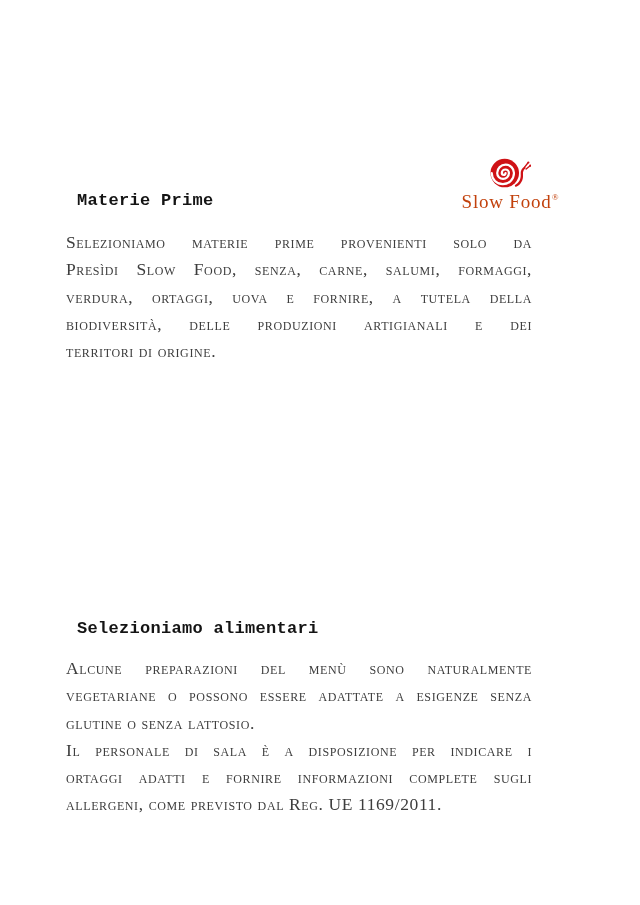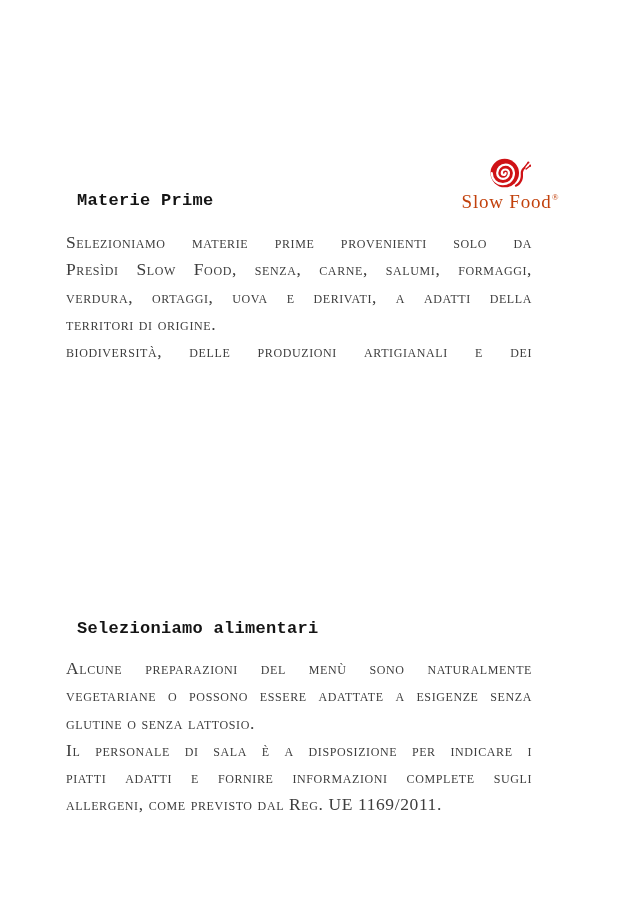--- a/index.html
+++ b/index.html
@@ -111,29 +111,29 @@
       <path d="M35.4,15.1 L39.2,12.1" stroke="#cf1216" stroke-width="1.3" stroke-linecap="round" fill="none"></path>
       <circle cx="37.5" cy="8.9" r="1" fill="#cf1216"></circle>
       <circle cx="39.3" cy="11.9" r="1" fill="#cf1216"></circle>
     </svg>
     <div class="wordmark"><span>Slow Food</span><span class="regmark">®</span></div>
   </div>
 
   <div class="para" id="para-materie">
       <div class="line just">Selezioniamo materie prime provenienti solo da</div>
       <div class="line just">Presìdi Slow Food, senza, carne, salumi, formaggi,</div>
-      <div class="line just">verdura, ortaggi, uova e derivati, a adatti della</div>
+      <div class="line just">verdura, ortaggi, uova e fornire, a tutela della</div>
+      <div class="line just">biodiversità, delle produzioni artigianali e dei</div>
       <div class="line nojust">territori di origine.</div>
-      <div class="line just">biodiversità, delle produzioni artigianali e dei</div>
     </div>
 
   <h1 class="heading" id="heading-informazioni">Selezioniamo alimentari</h1>
 
   <div class="para" id="para-informazioni">
       <div class="line just">Alcune preparazioni del menù sono naturalmente</div>
       <div class="line just">vegetariane o possono essere adattate a esigenze senza</div>
       <div class="line nojust">glutine o senza lattosio.</div>
       <div class="line just">Il personale di sala è a disposizione per indicare i</div>
-      <div class="line just">piatti adatti e fornire informazioni complete sugli</div>
+      <div class="line just">ortaggi adatti e fornire informazioni complete sugli</div>
       <div class="line nojust">allergeni, come previsto dal Reg. UE 1169/2011.</div>
     </div>
 
 </div>
 
 </body></html>

